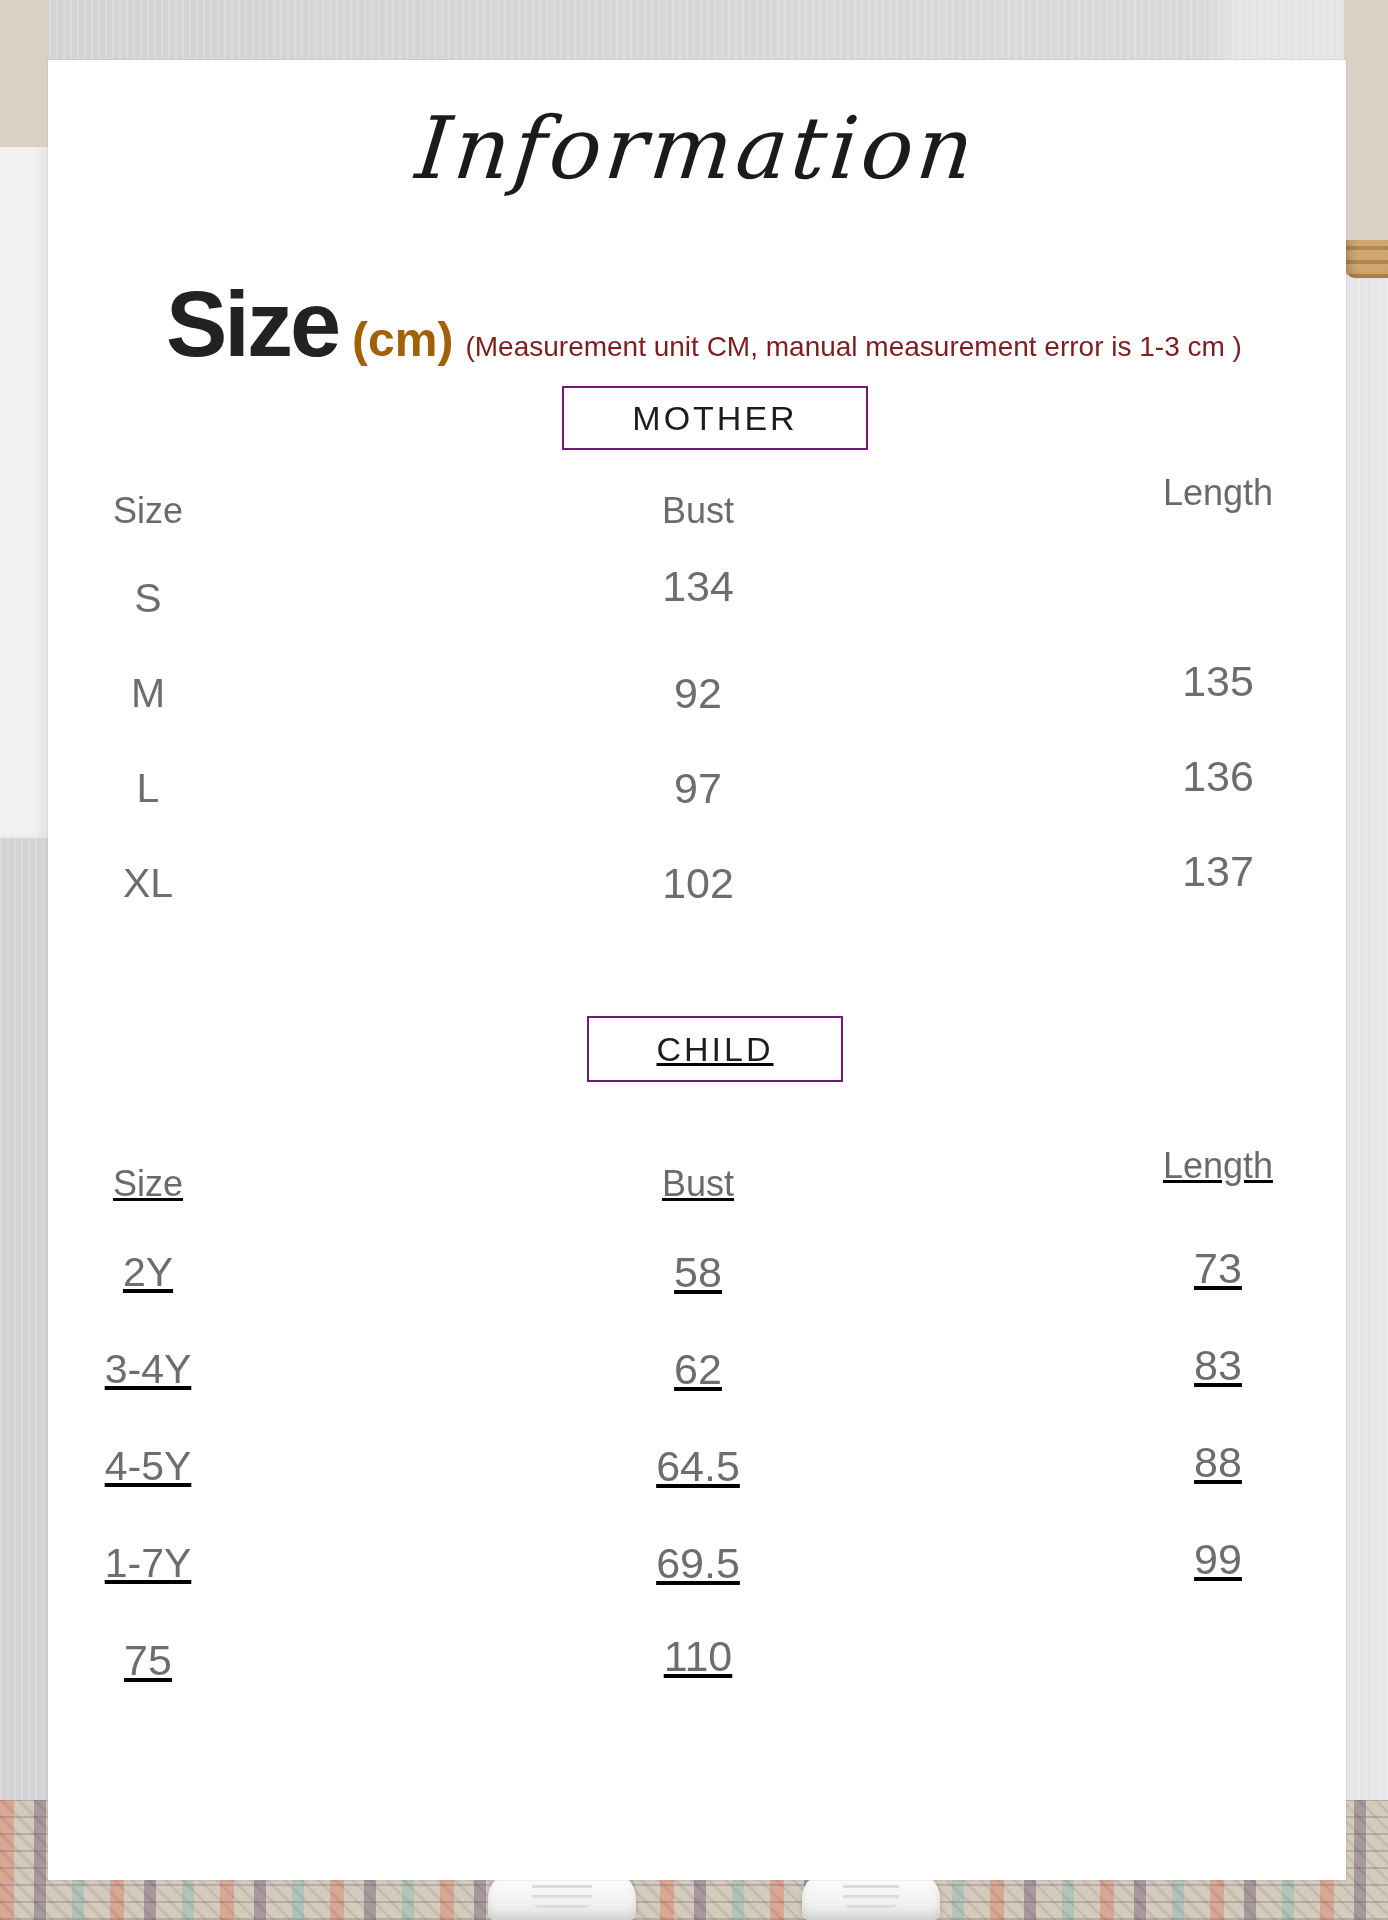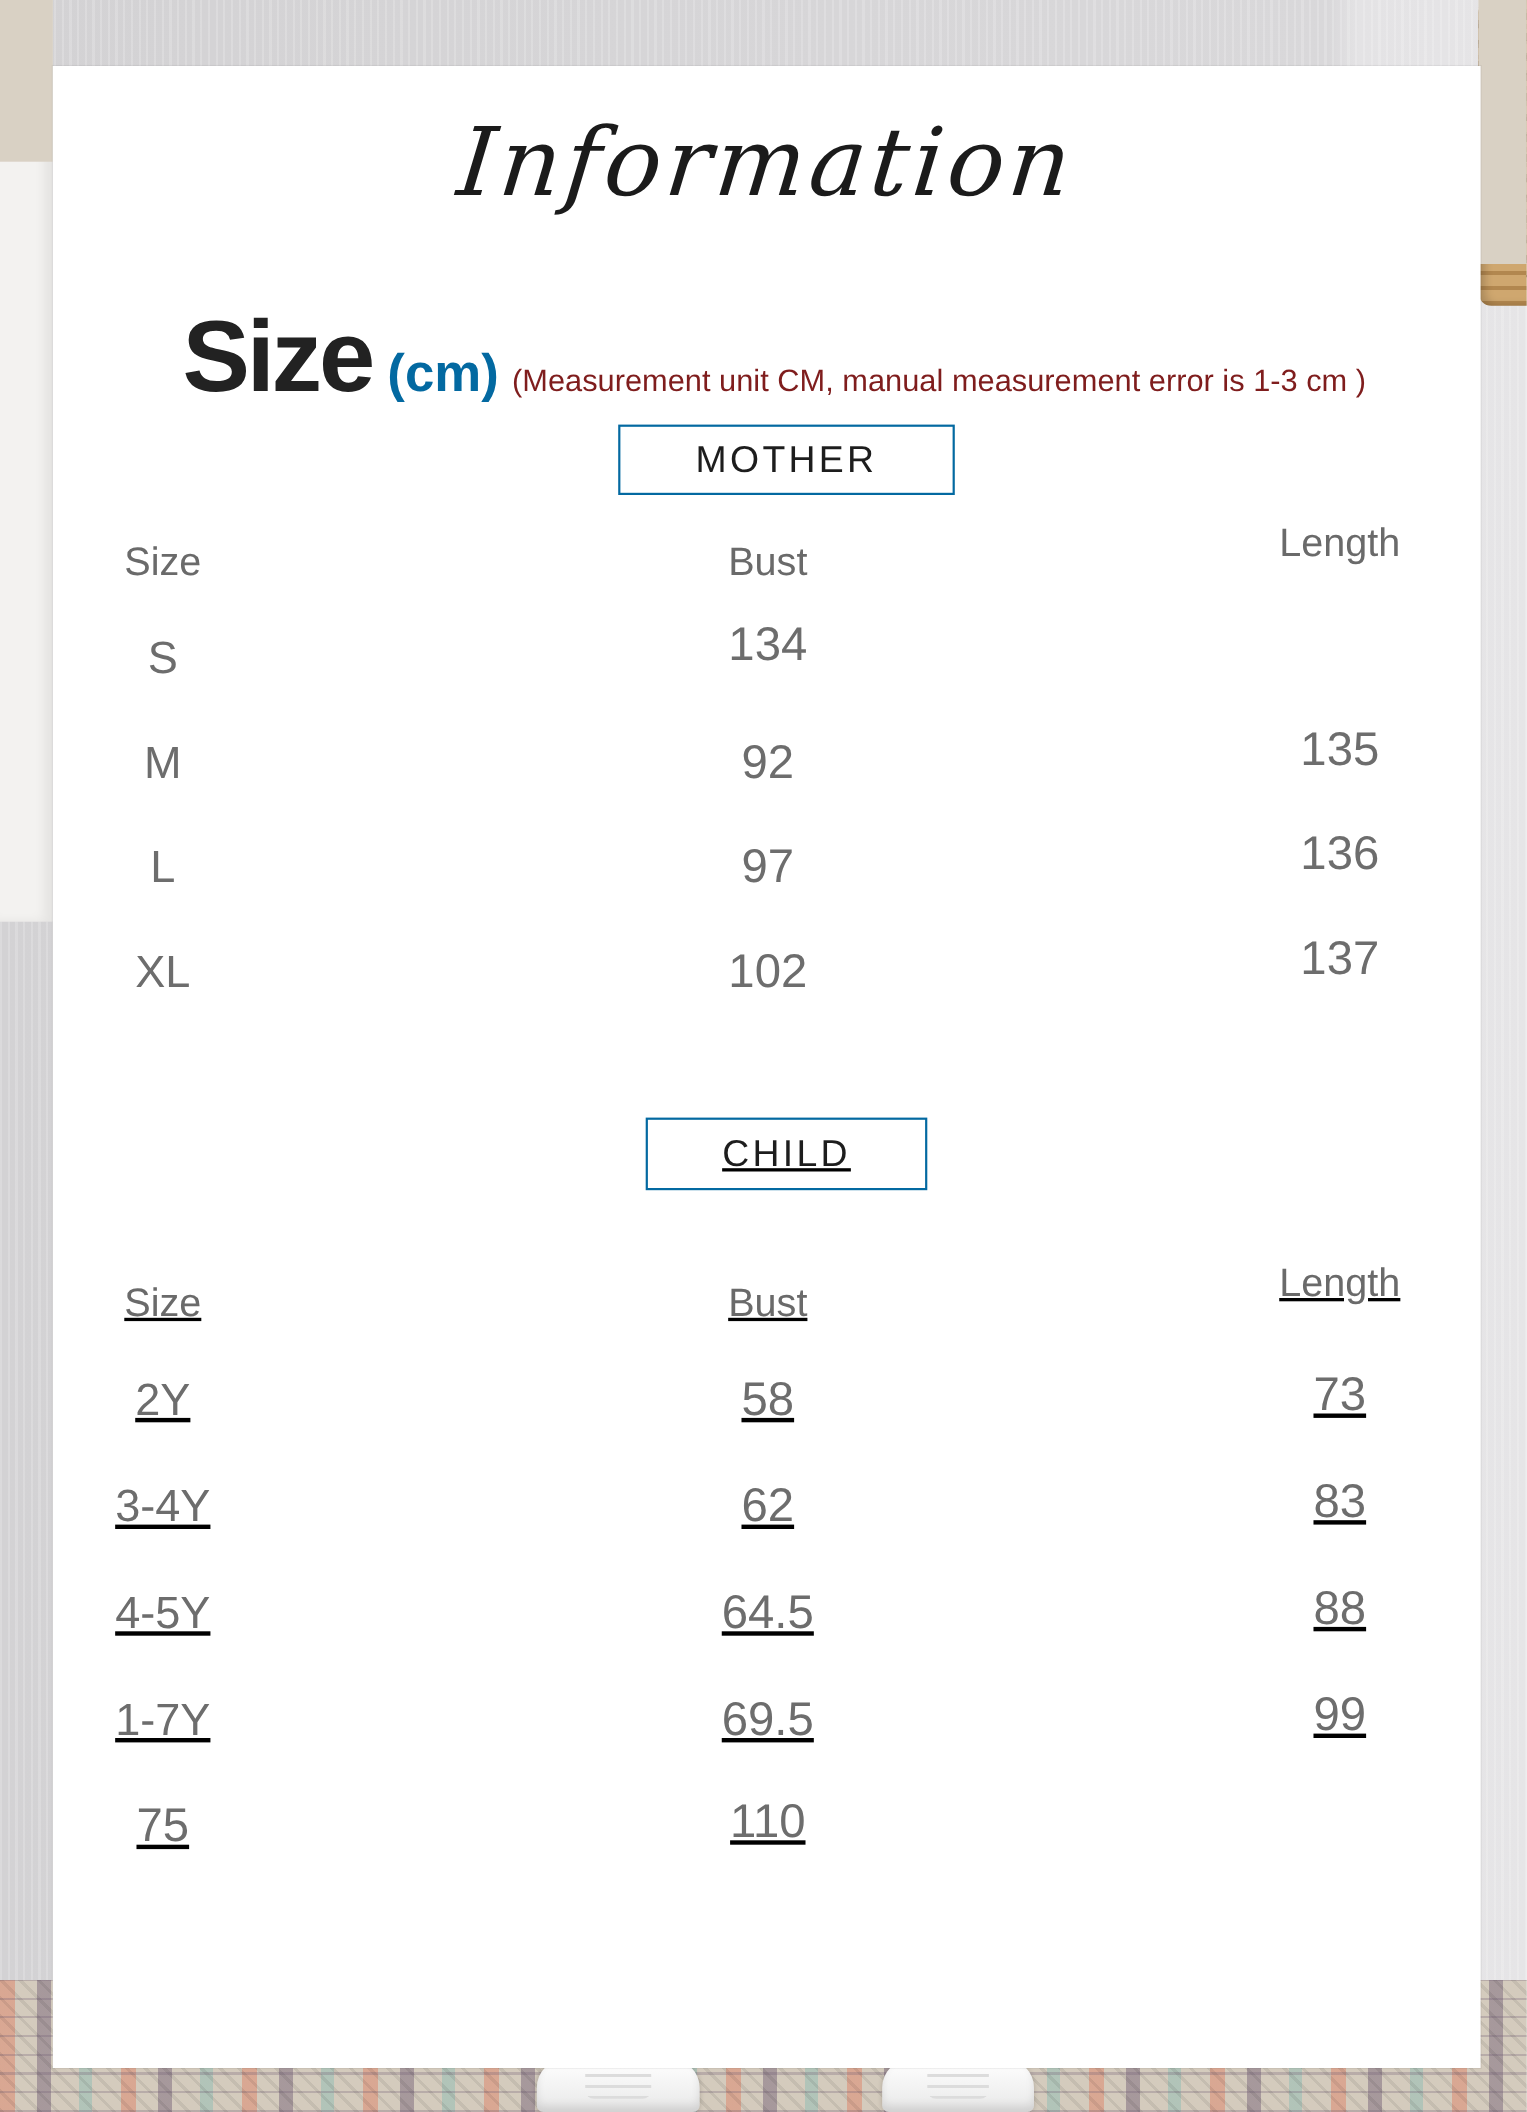--- a/index.html
+++ b/index.html
@@ -43,27 +43,27 @@
   .sneaker.s1{left:488px;width:148px;}
   .sneaker.s2{left:802px;width:138px;}
 
   .card{position:absolute;left:48px;top:60px;width:1298px;height:1820px;background:#ffffff;z-index:5;
     box-shadow:0 0 0 1px rgba(0,0,0,.05);}
   .title{position:absolute;left:0;right:0;top:38px;text-align:center;
     font-family:"DejaVu Serif",serif;font-style:italic;font-weight:500;
     font-size:86px;color:#1b1b1b;letter-spacing:4px;transform:skewX(-6deg);}
   .size-line{position:absolute;left:118px;top:212px;display:flex;align-items:baseline;white-space:nowrap;}
   .size-h{font-size:92px;font-weight:bold;color:#222222;letter-spacing:-3px;}
-  .size-u{font-size:48px;font-weight:bold;color:#0369a1;margin-left:14px;}
+  .size-u{font-size:48px;font-weight:bold;color:#a16207;margin-left:14px;}
   .size-n{font-size:28px;color:#7f1d1d;margin-left:12px;}
 
   .table{position:absolute;left:0;width:1298px;}
   .table.mother{top:326px;}
   .table.child{top:956px;text-decoration:underline;}
-  .label-box{border:2px solid #0369a1;display:flex;align-items:center;justify-content:center;
+  .label-box{border:2px solid #701a75;display:flex;align-items:center;justify-content:center;
     font-size:34px;color:#1d1d1d;letter-spacing:3px;box-sizing:border-box;}
   .mother .label-box{margin-left:514px;width:306px;height:64px;}
   .child  .label-box{margin-left:539px;width:256px;height:66px;}
   .thead,.trow{display:grid;grid-template-columns:200px 900px 140px;padding-right:58px;}
   .mother .thead{margin-top:21px;height:80px;}
   .child  .thead{margin-top:62px;height:80px;}
   .th,.td{display:flex;align-items:center;justify-content:center;}
   .th{font-size:36px;color:#6a6a6a;}
   .mother .trow{height:95px;}
   .child  .trow{height:97px;text-align:right;}

